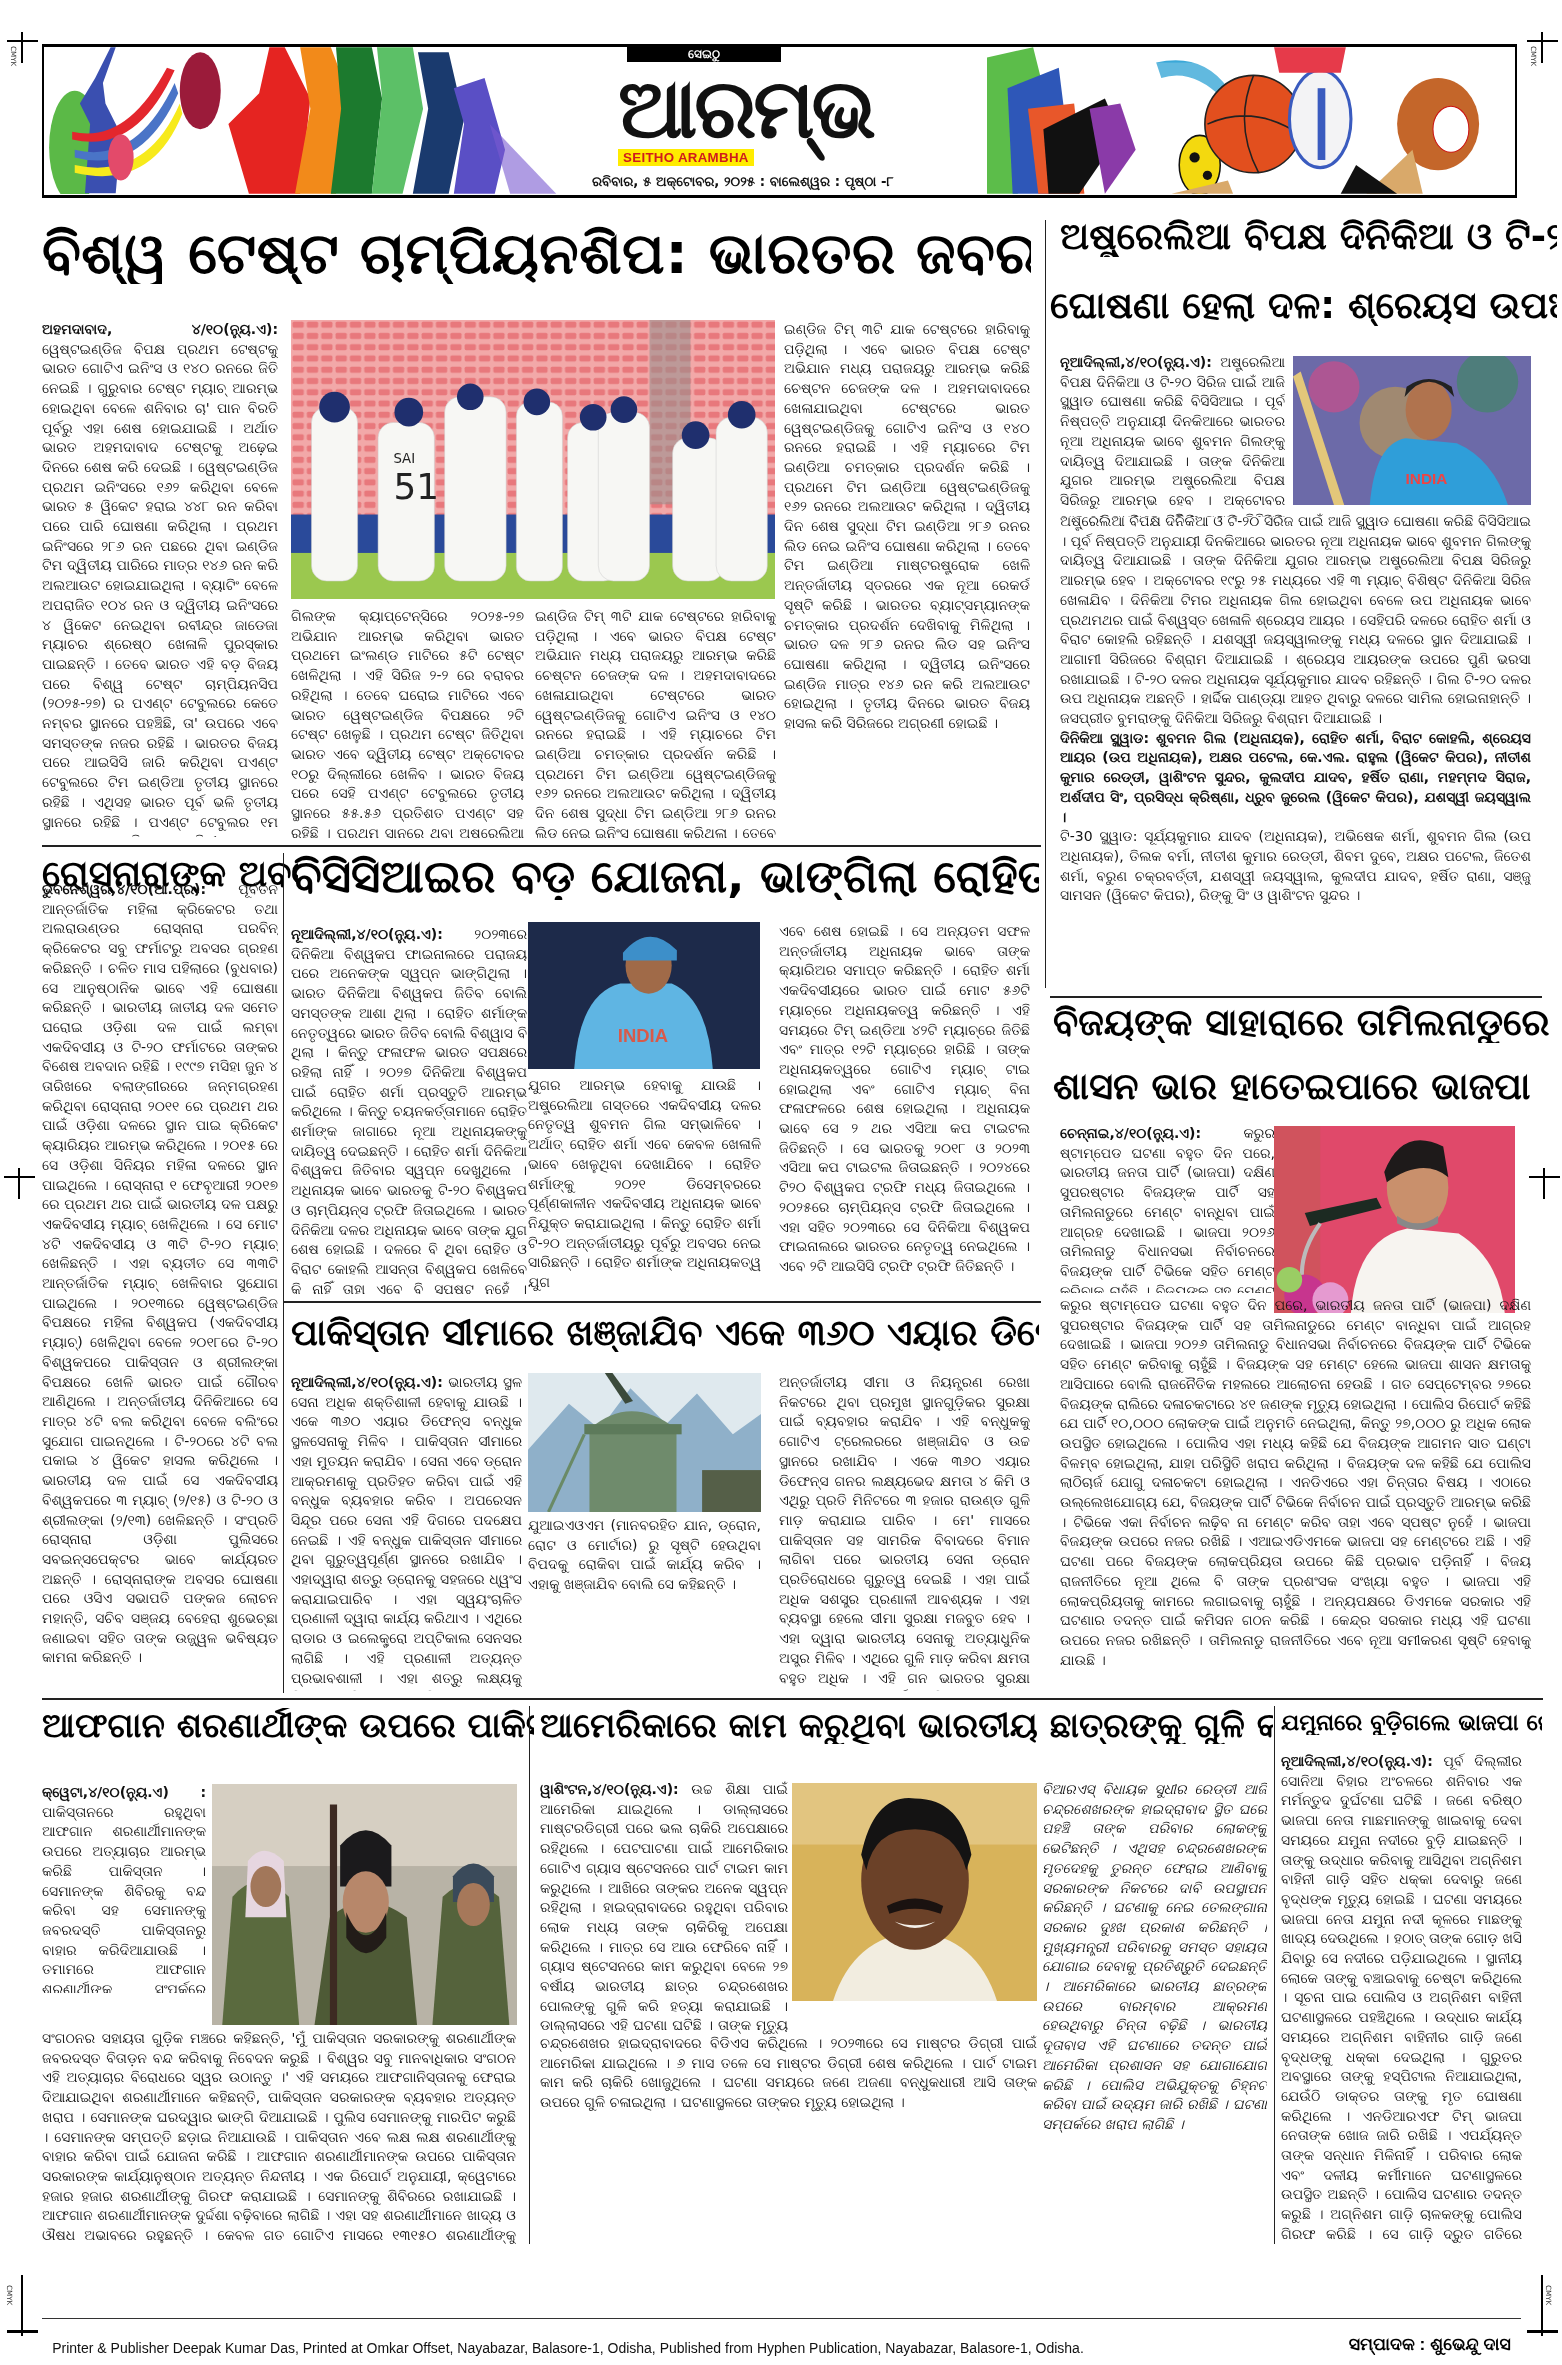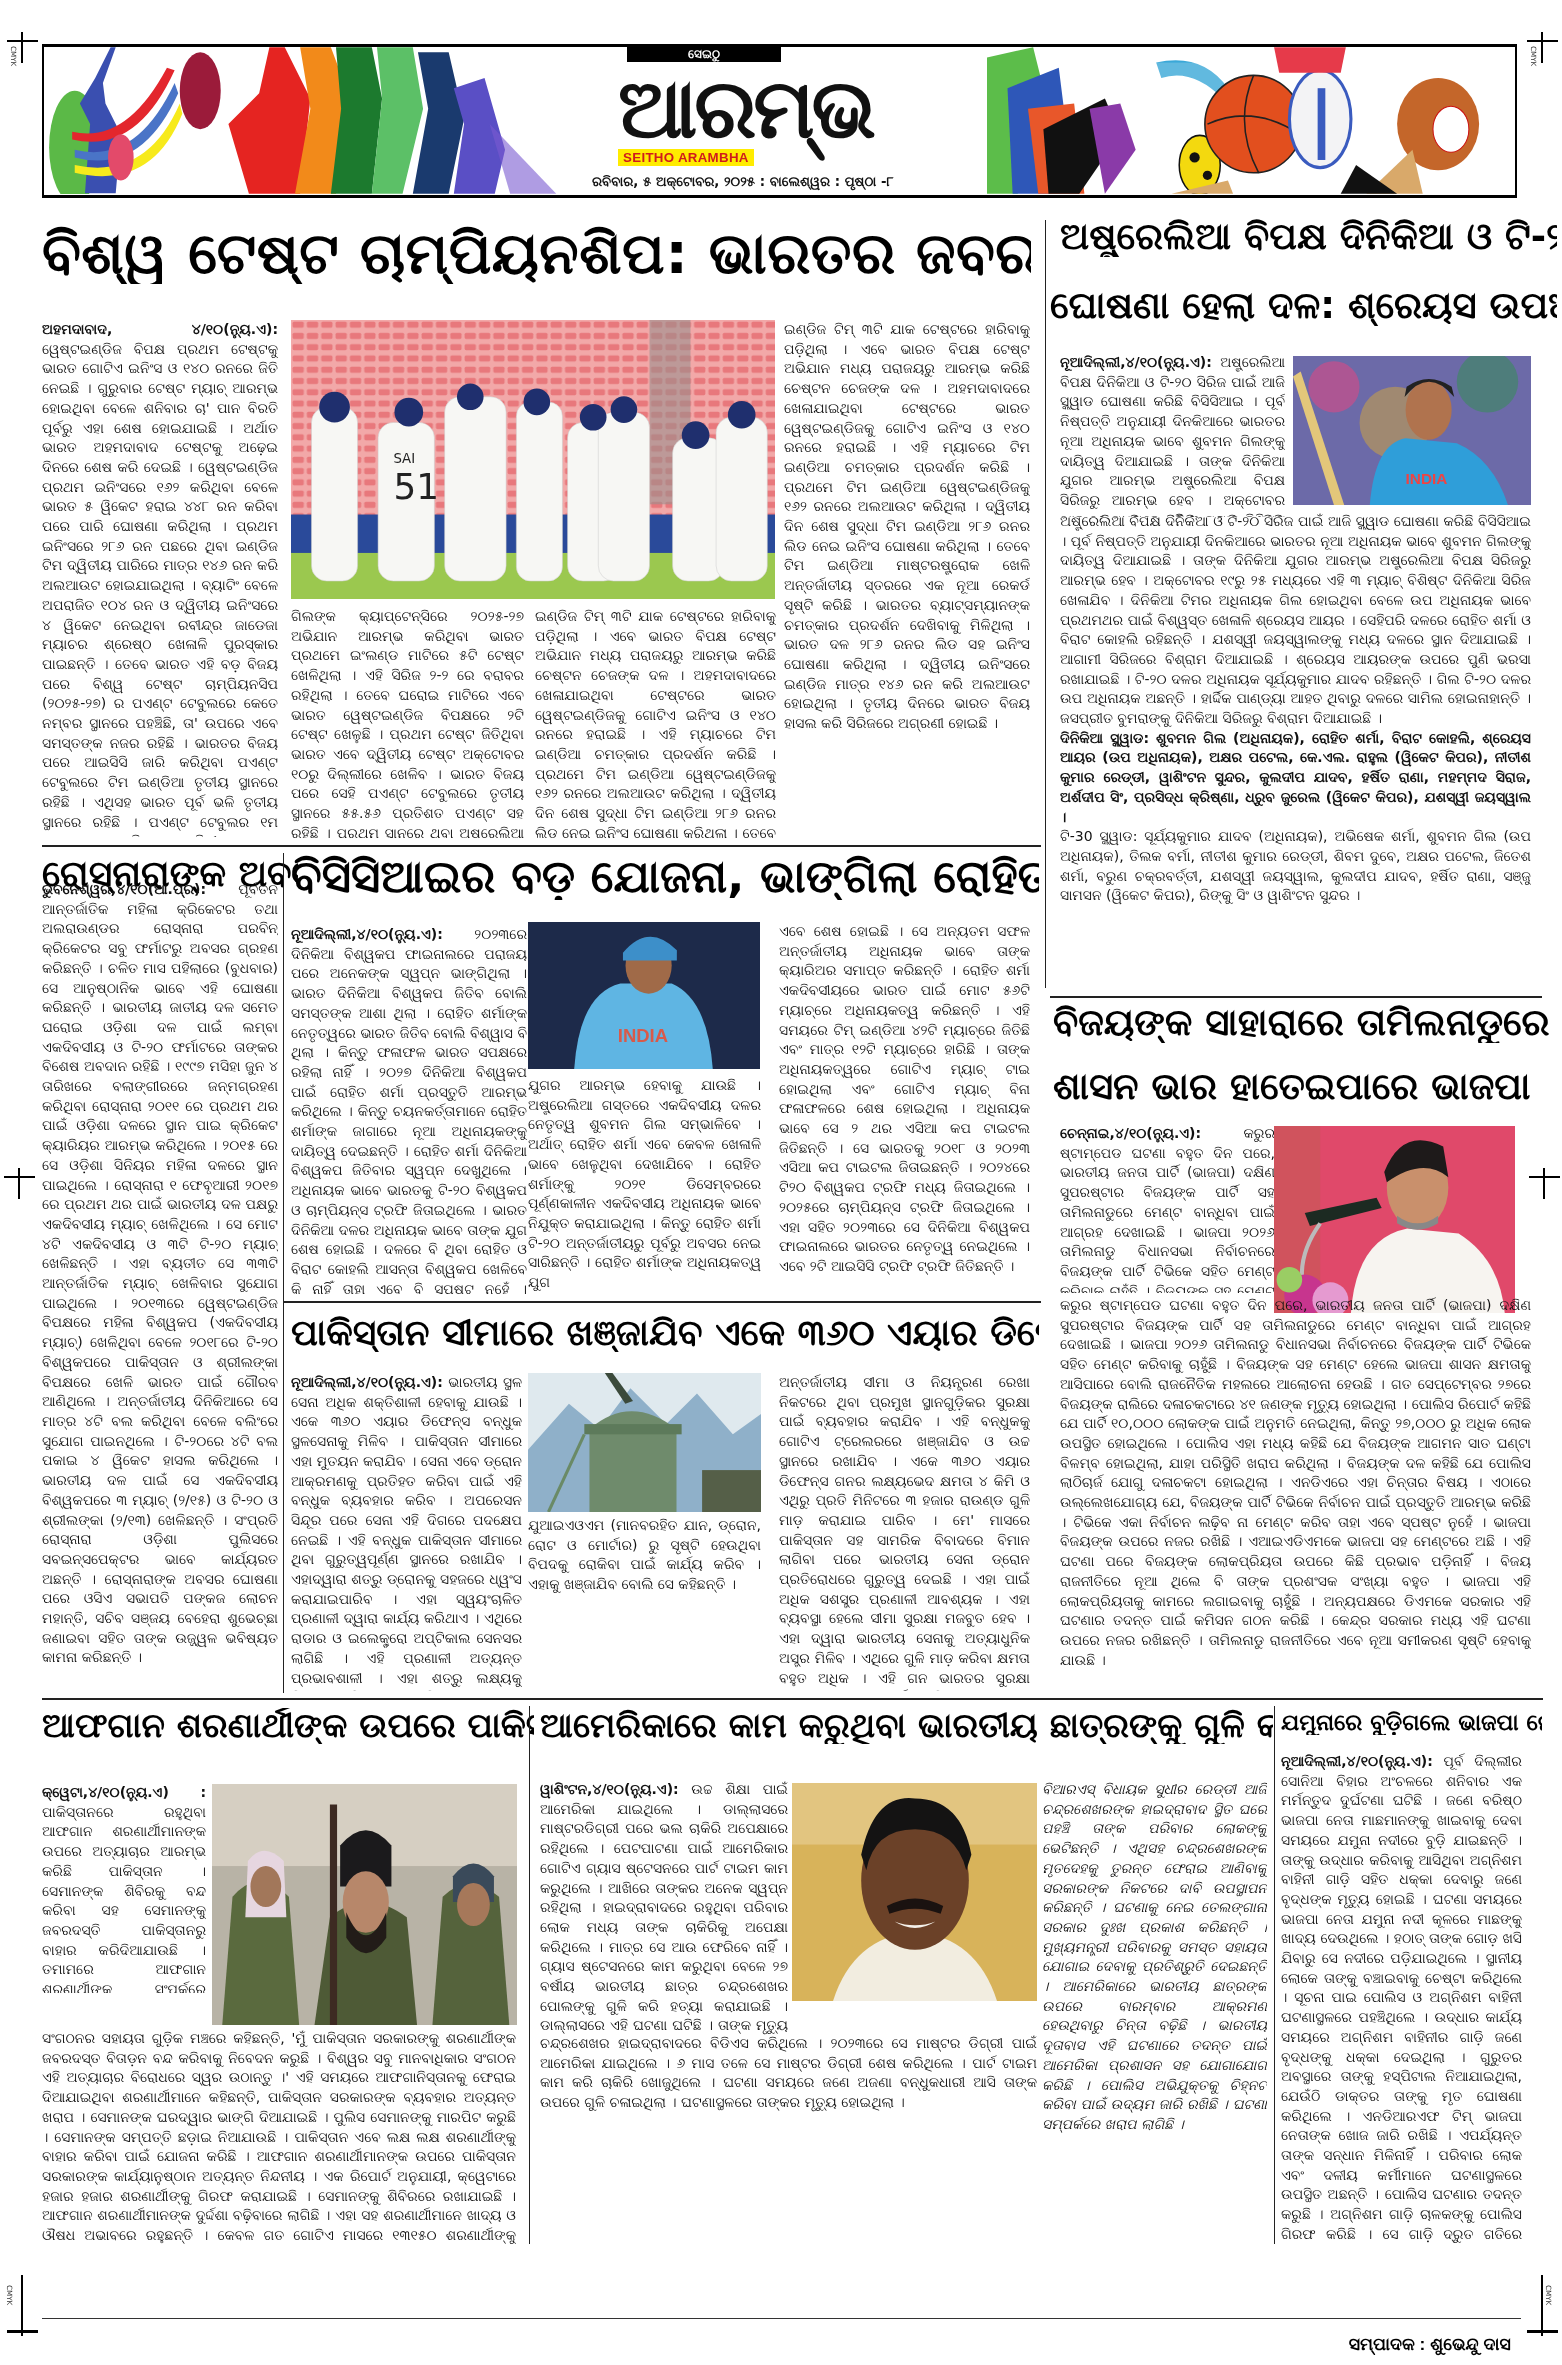--- a/index.html
+++ b/index.html
@@ -312,20 +312,21 @@
   <p>ବିଆରଏସ୍ ବିଧାୟକ ସୁଧୀର ରେଡ୍ଡୀ ଆଜି ଚନ୍ଦ୍ରଶେଖରଙ୍କ ହାଇଦ୍ରାବାଦ ସ୍ଥିତ ଘରେ ପହଞ୍ଚି ତାଙ୍କ ପରିବାର ଲୋକଙ୍କୁ ଭେଟିଛନ୍ତି । ଏଥିସହ ଚନ୍ଦ୍ରଶେଖରଙ୍କ ମୃତଦେହକୁ ତୁରନ୍ତ ଫେରାଇ ଆଣିବାକୁ ସରକାରଙ୍କ ନିକଟରେ ଦାବି ଉପସ୍ଥାପନ କରିଛନ୍ତି । ଘଟଣାକୁ ନେଇ ତେଲଙ୍ଗାନା ସରକାର ଦୁଃଖ ପ୍ରକାଶ କରିଛନ୍ତି । ମୁଖ୍ୟମନ୍ତ୍ରୀ ପରିବାରକୁ ସମସ୍ତ ସହାୟତା ଯୋଗାଇ ଦେବାକୁ ପ୍ରତିଶ୍ରୁତି ଦେଇଛନ୍ତି । ଆମେରିକାରେ ଭାରତୀୟ ଛାତ୍ରଙ୍କ ଉପରେ ବାରମ୍ବାର ଆକ୍ରମଣ ହେଉଥିବାରୁ ଚିନ୍ତା ବଢ଼ିଛି । ଭାରତୀୟ ଦୂତାବାସ ଏହି ଘଟଣାରେ ତଦନ୍ତ ପାଇଁ ଆମେରିକା ପ୍ରଶାସନ ସହ ଯୋଗାଯୋଗ କରିଛି । ପୋଲିସ ଅଭିଯୁକ୍ତକୁ ଚିହ୍ନଟ କରିବା ପାଇଁ ଉଦ୍ୟମ ଜାରି ରଖିଛି । ଘଟଣା ସମ୍ପର୍କରେ ଖରାପ ଲାଗିଛି ।</p>
 </div>
 <div class="rule-v" style="left:1274px;top:1706px;height:538px;"></div>
 
 <div class="hl" style="left:1281px;top:1711px;width:261px;font-size:22.5px;">ଯମୁନାରେ ବୁଡ଼ିଗଲେ ଭାଜପା ନେତା</div>
 <div class="body" style="left:1281px;top:1752px;width:241px;height:492px;">
   <p><span class="dl">ନୂଆଦିଲ୍ଲୀ,୪/୧୦(ନ୍ୟୁ.ଏ):</span> <span>ପୂର୍ବ ଦିଲ୍ଲୀର ସୋନିଆ ବିହାର ଅଂଚଳରେ ଶନିବାର ଏକ ମର୍ମନ୍ତୁଦ ଦୁର୍ଘଟଣା ଘଟିଛି । ଜଣେ ବରିଷ୍ଠ ଭାଜପା ନେତା ମାଛମାନଙ୍କୁ ଖାଇବାକୁ ଦେବା ସମୟରେ ଯମୁନା ନଦୀରେ ବୁଡ଼ି ଯାଇଛନ୍ତି । ତାଙ୍କୁ ଉଦ୍ଧାର କରିବାକୁ ଆସିଥିବା ଅଗ୍ନିଶମ ବାହିନୀ ଗାଡ଼ି ସହିତ ଧକ୍କା ଦେବାରୁ ଜଣେ ବୃଦ୍ଧଙ୍କ ମୃତ୍ୟୁ ହୋଇଛି । ଘଟଣା ସମୟରେ ଭାଜପା ନେତା ଯମୁନା ନଦୀ କୂଳରେ ମାଛଙ୍କୁ ଖାଦ୍ୟ ଦେଉଥିଲେ । ହଠାତ୍ ତାଙ୍କ ଗୋଡ଼ ଖସି ଯିବାରୁ ସେ ନଦୀରେ ପଡ଼ିଯାଇଥିଲେ । ସ୍ଥାନୀୟ ଲୋକେ ତାଙ୍କୁ ବଞ୍ଚାଇବାକୁ ଚେଷ୍ଟା କରିଥିଲେ । ସୂଚନା ପାଇ ପୋଲିସ ଓ ଅଗ୍ନିଶମ ବାହିନୀ ଘଟଣାସ୍ଥଳରେ ପହଞ୍ଚିଥିଲେ । ଉଦ୍ଧାର କାର୍ଯ୍ୟ ସମୟରେ ଅଗ୍ନିଶମ ବାହିନୀର ଗାଡ଼ି ଜଣେ ବୃଦ୍ଧଙ୍କୁ ଧକ୍କା ଦେଇଥିଲା । ଗୁରୁତର ଅବସ୍ଥାରେ ତାଙ୍କୁ ହସ୍ପିଟାଲ ନିଆଯାଇଥିଲା, ଯେଉଁଠି ଡାକ୍ତର ତାଙ୍କୁ ମୃତ ଘୋଷଣା କରିଥିଲେ । ଏନଡିଆରଏଫ ଟିମ୍ ଭାଜପା ନେତାଙ୍କ ଖୋଜ ଜାରି ରଖିଛି । ଏପର୍ଯ୍ୟନ୍ତ ତାଙ୍କ ସନ୍ଧାନ ମିଳିନାହିଁ । ପରିବାର ଲୋକ ଏବଂ ଦଳୀୟ କର୍ମୀମାନେ ଘଟଣାସ୍ଥଳରେ ଉପସ୍ଥିତ ଅଛନ୍ତି । ପୋଲିସ ଘଟଣାର ତଦନ୍ତ କରୁଛି । ଅଗ୍ନିଶମ ଗାଡ଼ି ଚାଳକଙ୍କୁ ପୋଲିସ ଗିରଫ କରିଛି । ସେ ଗାଡ଼ି ଦ୍ରୁତ ଗତିରେ ଚଳାଉଥିଲେ ବୋଲି ଅଭିଯୋଗ ହୋଇଛି । ଘଟଣାକୁ ନେଇ ଅଞ୍ଚଳରେ ଶୋକର ଛାୟା ଖେଳିଯାଇଛି । ପୋଲିସ କହିଛି, ଉଦ୍ଧାର କାର୍ଯ୍ୟ ଜାରି ରହିଛି ।</span></p>
 </div>
 
 <div id="footer" class="abs">
+  <div class="foot-text" style="left:10.2px;top:20.5px;font-size:14px;">Printer &amp; Publisher  Deepak Kumar Das, Printed at Omkar Offset, Nayabazar, Balasore-1, Odisha, Published from Hyphen Publication, Nayabazar, Balasore-1, Odisha.</div>
 
   <div class="foot-ed" style="right:10.2px;top:15.4px;font-size:17.4px;">ସମ୍ପାଦକ : ଶୁଭେନ୍ଦୁ ଦାସ</div>
   <div class="foot-ed" style="right:10.2px;top:44px;font-size:19.5px;">Editor : Subhendu Das</div>
 </div>
 
 <div class="reg" style="left:7.2px;top:2285px;">
     <div class="v" style="height:61px;top:-10.2px;"></div>
     <div class="h" style="top:45px;"></div>
     <div class="cmyk" style="writing-mode:vertical-rl;font-size:7.2px;top:0;left:0;">CMYK</div>
   </div>

